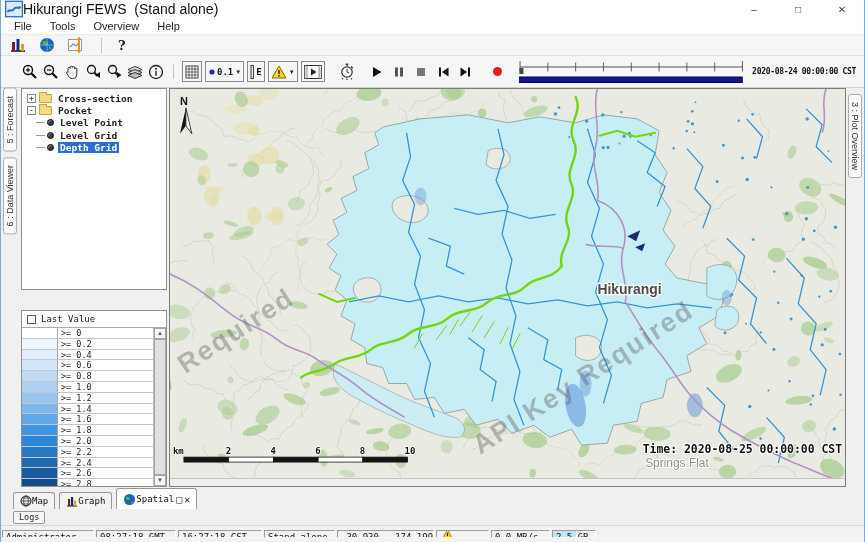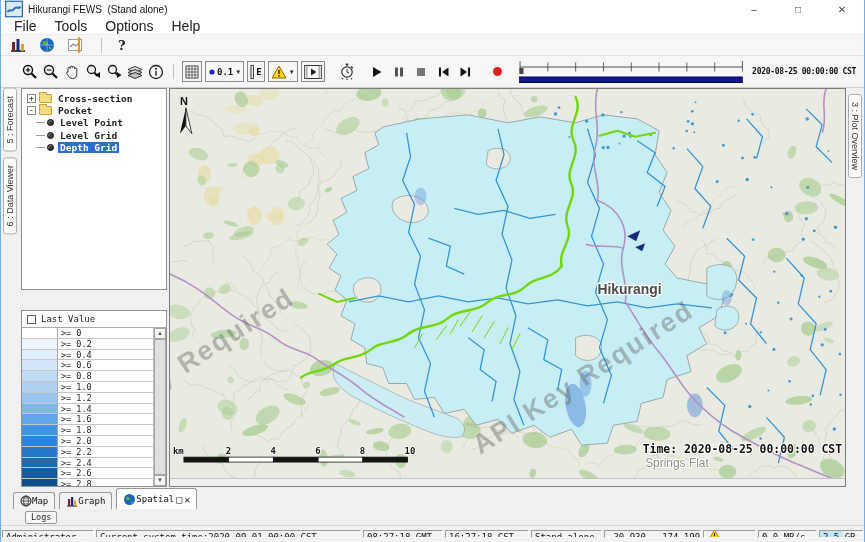--- a/index.html
+++ b/index.html
@@ -1,25 +1,25 @@
 <!DOCTYPE html>
 <html><head>
 <meta charset="utf-8">
 <style>
 *{box-sizing:border-box;margin:0;padding:0}
 html,body{width:865px;height:542px;overflow:hidden}
 body{font-family:"Liberation Sans",sans-serif;background:#f0f0f0;border-left:1px solid #79aadd;border-right:1px solid #79aadd;position:relative}
 
 .titlebar{height:18px;background:#fff;display:flex;align-items:center;padding-left:4px}
-.title-text{font-size:10px;color:#111;margin-left:5px;white-space:pre}
+.title-text{font-size:14px;color:#111;white-space:pre}
 .wctl{margin-left:auto;display:flex;height:100%}
 .wbtn{width:44px;display:flex;align-items:center;justify-content:center;font-size:10px;color:#444}
 
 .menubar{height:17px;background:#fff;display:flex;align-items:center;padding-left:4px;border-bottom:1px solid #ececec}
-.menu-item{font-size:14px;color:#222;padding:0 9px}
+.menu-item{font-size:11px;color:#222;padding:0 9px}
 
 .toolbar1{height:21px;background:#f6f6f6;display:flex;align-items:center;padding-left:8px;gap:11px;border-bottom:1px solid #e2e2e2}
 .toolbar2{height:32px;background:#f6f6f6;display:flex;align-items:center;padding:2px 6px 2px 20px;gap:3px;border-bottom:1px solid #cfcfcf}
 .ticon{width:18px;height:18px;display:flex;align-items:center;justify-content:center;flex:0 0 auto}
 .tsep{width:1px;height:15px;background:#c4c4c4;margin:0 5px;flex:0 0 auto}
 .tbtn{height:21px;border:1px solid #8a8a8a;background:#f7f7f7;display:flex;align-items:center;padding:0 2px;gap:1px;flex:0 0 auto}
 .tbtn-label{font:bold 9px "DejaVu Sans Mono",monospace;color:#111}
 .caret{font-size:6px;color:#222;margin-left:1px}
 .transport{width:19px;height:18px;display:flex;align-items:center;justify-content:center;flex:0 0 auto}
 .helpq{font:bold 13px "DejaVu Serif",serif;color:#222}
@@ -58,21 +58,21 @@
 .town{font-family:"Liberation Sans",sans-serif;font-size:14px;font-weight:600;fill:#4a4a4a;paint-order:stroke;stroke:#fff;stroke-width:2.5px}
 .flat{font-family:"Liberation Sans",sans-serif;font-size:12px;fill:#8f8f88;paint-order:stroke;stroke:#fff;stroke-width:2px}
 .maptime{font:bold 11.5px "DejaVu Sans Mono",monospace;fill:#111;paint-order:stroke;stroke:#fff;stroke-width:2px}
 .scltxt{font:bold 9px "DejaVu Sans Mono",monospace;fill:#111;paint-order:stroke;stroke:#fff;stroke-width:1.6px}
 .ntxt{font:bold 11px "Liberation Sans",sans-serif;fill:#111}
 
 .tabsrow{height:22px;display:flex;align-items:flex-end;padding-left:12px;gap:4px;background:#f0f0f0}
 .btab{display:flex;align-items:center;border:1px solid #979797;border-bottom:none;border-radius:3px 3px 0 0;background:#f3f3f3;height:17px;padding:0 6px;font:9px "DejaVu Sans Mono",monospace;color:#111}
 .btab.active{height:21px;background:#fff}
 .tabglyph{font-size:10px;font-weight:bold;color:#222;margin-left:2px}
-.logsrow{height:16px;background:#f0f0f0;display:flex;align-items:center;padding-left:24px}
+.logsrow{height:16px;background:#f0f0f0;display:flex;align-items:center;padding-left:12px}
 .logsbtn{border:1px solid #979797;border-radius:2px;background:#f8f8f8;font:8.5px/11px "DejaVu Sans Mono",monospace;color:#222;padding:0 5px;height:13px}
 
 .statusbar{height:17px;background:#f2f2f2;display:flex;padding:4px 1px;gap:2px;border-top:1px solid #d6d6d6}
 .seg{border:1px solid;border-color:#9b9b9b #fff #fff #9b9b9b;font:9px/13px "DejaVu Sans Mono",monospace;color:#111;padding-left:3px;white-space:nowrap;overflow:hidden;flex:0 0 auto;position:relative}
 .memfill{position:absolute;left:0;top:0;bottom:0;width:55%;background:#bfe6f4}
 .memtxt{position:relative}
 .warnseg{display:flex;align-items:center;padding-left:4px}
 </style>
 </head>
 <body>
@@ -86,21 +86,21 @@
   <div class="wctl">
     <div class="wbtn">–</div>
     <div class="wbtn">□</div>
     <div class="wbtn">✕</div>
   </div>
 </div>
 
 <div class="menubar">
   <span class="menu-item">File</span>
   <span class="menu-item">Tools</span>
-  <span class="menu-item">Options</span>
+  <span class="menu-item">Overview</span>
   <span class="menu-item">Help</span>
 </div>
 
 <div class="toolbar1">
   <svg class="ticon" viewBox="0 0 18 18">
       <line x1="2" y1="15" x2="16" y2="15" stroke="#111" stroke-width="1.5"></line>
       <rect x="3" y="6" width="3" height="9" fill="#7a1f1f"></rect>
       <rect x="7.5" y="3" width="3" height="12" fill="#1a2a7a"></rect>
       <rect x="12" y="8" width="3" height="7" fill="#d9a520"></rect>
     </svg>
@@ -248,21 +248,21 @@
           <line x1="165" y1="3.5" x2="165" y2="12.5" stroke="#444" stroke-width="1"></line>
           <line x1="205.5" y1="3.5" x2="205.5" y2="12.5" stroke="#444" stroke-width="1"></line>
           <line x1="246" y1="3.5" x2="246" y2="12.5" stroke="#444" stroke-width="1"></line>
           <line x1="286.5" y1="3.5" x2="286.5" y2="12.5" stroke="#444" stroke-width="1"></line>
           <line x1="327" y1="2" x2="327" y2="12.5" stroke="#444" stroke-width="1"></line>
         </g>
       <rect x="2" y="9" width="6" height="6" fill="#4a4a4a"></rect>
       <rect x="2" y="18" width="325" height="5.5" fill="#14148c" stroke="#00006a"></rect>
     </svg>
   </div>
-  <span class="tb-date">2020-08-25 00:00:00 CST</span>
+  <span class="tb-date">2020-08-24 00:00:00 CST</span>
 </div>
 
 <div class="main">
 
   <div class="vstrip">
     <div class="vtab">5 : Forecast</div>
     <div class="vtab">6 : Data Viewer</div>
   </div>
 
   <div class="leftpanel">
@@ -739,21 +739,20 @@
     <span class="tabglyph">□</span>
     <span class="tabglyph">✕</span>
   </div>
 </div>
 <div class="logsrow">
   <div class="logsbtn">Logs</div>
 </div>
 
 <div class="statusbar">
   <div class="seg" style="width:92px">Administrator</div>
-  <div class="seg" style="flex:1 1 auto">Current system time:2020-09-01 00:00 CST</div>
   <div class="seg" style="width:80px">08:27:18 GMT</div>
   <div class="seg" style="width:84px">16:27:18 CST</div>
   <div class="seg" style="width:71px">Stand alone</div>
   <div class="seg" style="width:97px">-30.930 , 174.199</div>
   <div class="seg warnseg" style="width:53px">
     <svg width="13" height="11" viewBox="0 0 16 14">
         <path d="M8,1 L15,13 H1 Z" fill="#ffd21e" stroke="#8a6d00"></path>
         <rect x="7.3" y="5" width="1.4" height="4" fill="#222"></rect>
         <circle cx="8" cy="10.8" r="0.9" fill="#222"></circle>
       </svg>

